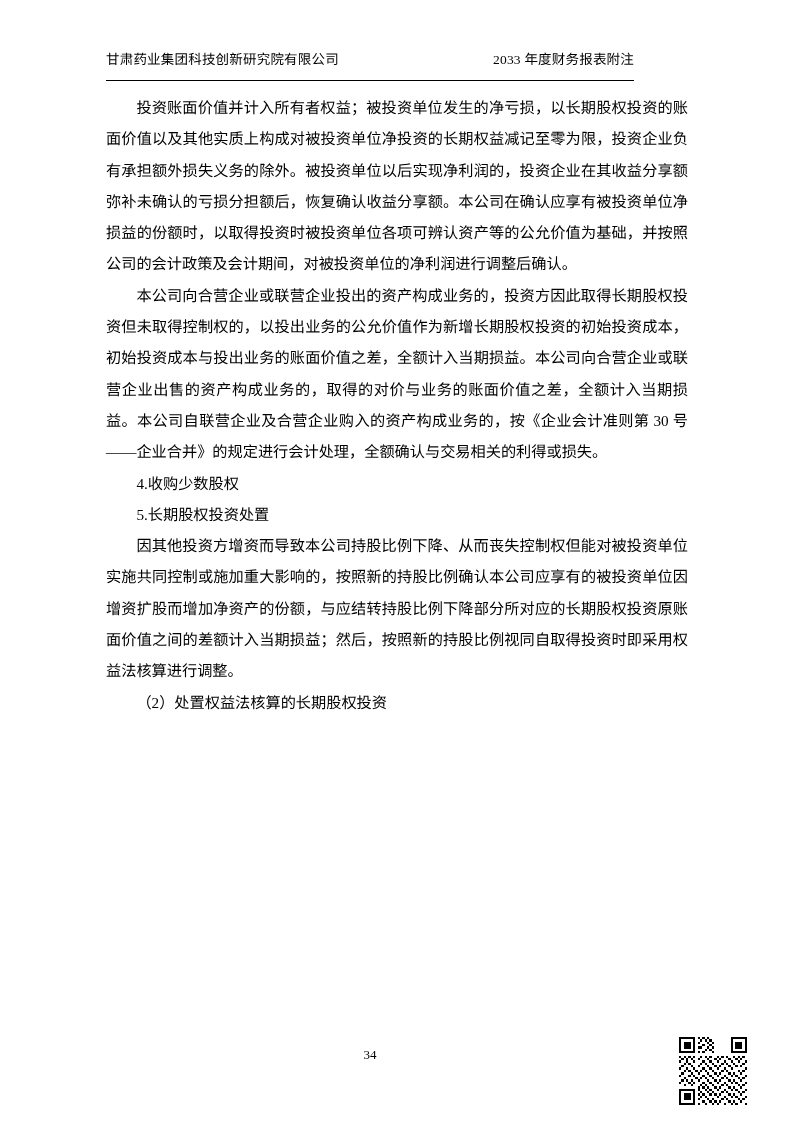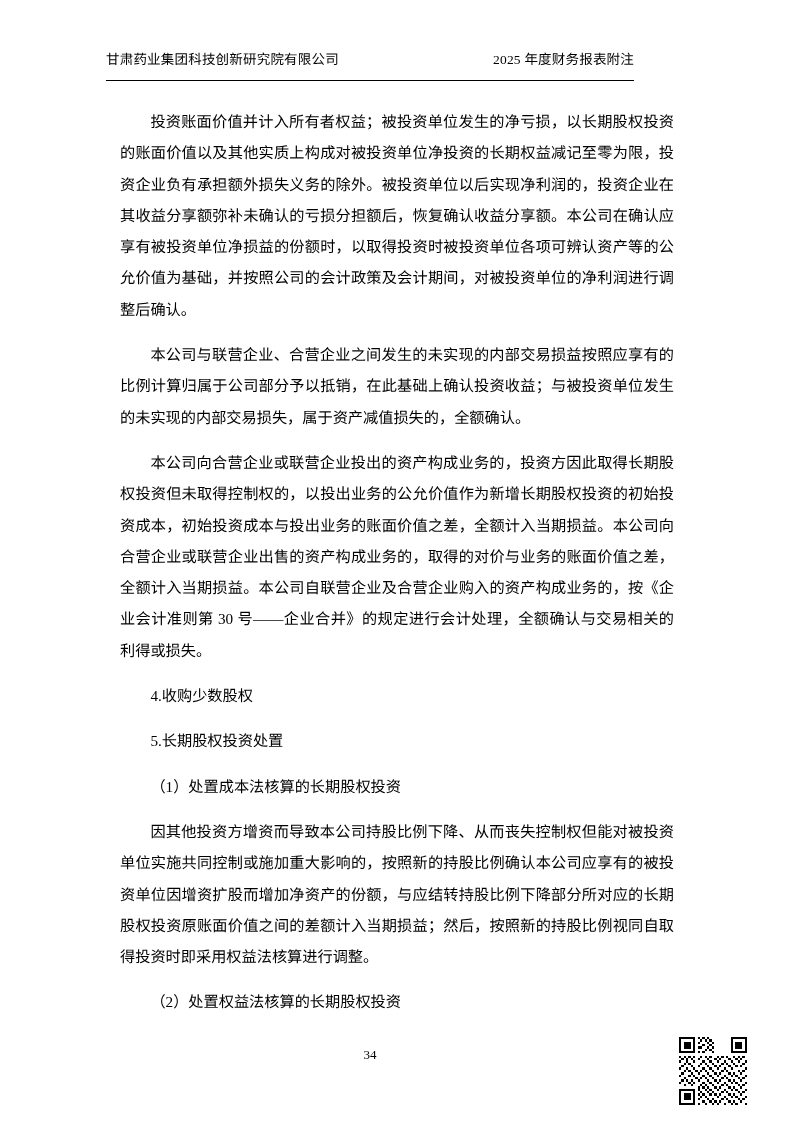--- a/index.html
+++ b/index.html
@@ -48,21 +48,21 @@
     position: absolute;
     top: 92px;
     left: 106px;
     width: 582px;
     font-size: 15.2px;
     line-height: 31.3px;
     text-align: justify;
     text-justify: inter-ideograph;
   }
   .content p {
-    margin: 14px;
+    margin: 0;
     text-indent: 2em;
     text-align: justify;
     text-justify: inter-ideograph;
   }
   .footer-page {
     position: absolute;
     left: 0;
     right: 0;
     top: 1047px;
     text-align: center;
@@ -79,31 +79,29 @@
   }
   .qr svg { display: block; }
 </style>
 </head>
 <body>
 
 <div class="page">
 
   <div class="header">
     <div class="header-left">甘肃药业集团科技创新研究院有限公司</div>
-    <div class="header-right">2025 年度财务报表附注</div>
+    <div class="header-right">2033 年度财务报表附注</div>
   </div>
   <div class="header-rule"></div>
 
   <div class="content">
     <p>投资账面价值并计入所有者权益；被投资单位发生的净亏损，以长期股权投资的账面价值以及其他实质上构成对被投资单位净投资的长期权益减记至零为限，投资企业负有承担额外损失义务的除外。被投资单位以后实现净利润的，投资企业在其收益分享额弥补未确认的亏损分担额后，恢复确认收益分享额。本公司在确认应享有被投资单位净损益的份额时，以取得投资时被投资单位各项可辨认资产等的公允价值为基础，并按照公司的会计政策及会计期间，对被投资单位的净利润进行调整后确认。</p>
-    <p>本公司与联营企业、合营企业之间发生的未实现的内部交易损益按照应享有的比例计算归属于公司部分予以抵销，在此基础上确认投资收益；与被投资单位发生的未实现的内部交易损失，属于资产减值损失的，全额确认。</p>
     <p>本公司向合营企业或联营企业投出的资产构成业务的，投资方因此取得长期股权投资但未取得控制权的，以投出业务的公允价值作为新增长期股权投资的初始投资成本，初始投资成本与投出业务的账面价值之差，全额计入当期损益。本公司向合营企业或联营企业出售的资产构成业务的，取得的对价与业务的账面价值之差，全额计入当期损益。本公司自联营企业及合营企业购入的资产构成业务的，按《企业会计准则第 30 号——企业合并》的规定进行会计处理，全额确认与交易相关的利得或损失。</p>
     <p>4.收购少数股权</p>
     <p>5.长期股权投资处置</p>
-    <p>（1）处置成本法核算的长期股权投资</p>
     <p>因其他投资方增资而导致本公司持股比例下降、从而丧失控制权但能对被投资单位实施共同控制或施加重大影响的，按照新的持股比例确认本公司应享有的被投资单位因增资扩股而增加净资产的份额，与应结转持股比例下降部分所对应的长期股权投资原账面价值之间的差额计入当期损益；然后，按照新的持股比例视同自取得投资时即采用权益法核算进行调整。</p>
     <p>（2）处置权益法核算的长期股权投资</p>
 
   </div>
 
   <div class="footer-page">34</div>
 
   <div class="qr">
     <svg width="68" height="68" viewBox="0 0 29 29" shape-rendering="crispEdges">
       <rect width="29" height="29" fill="#ffffff"></rect>

